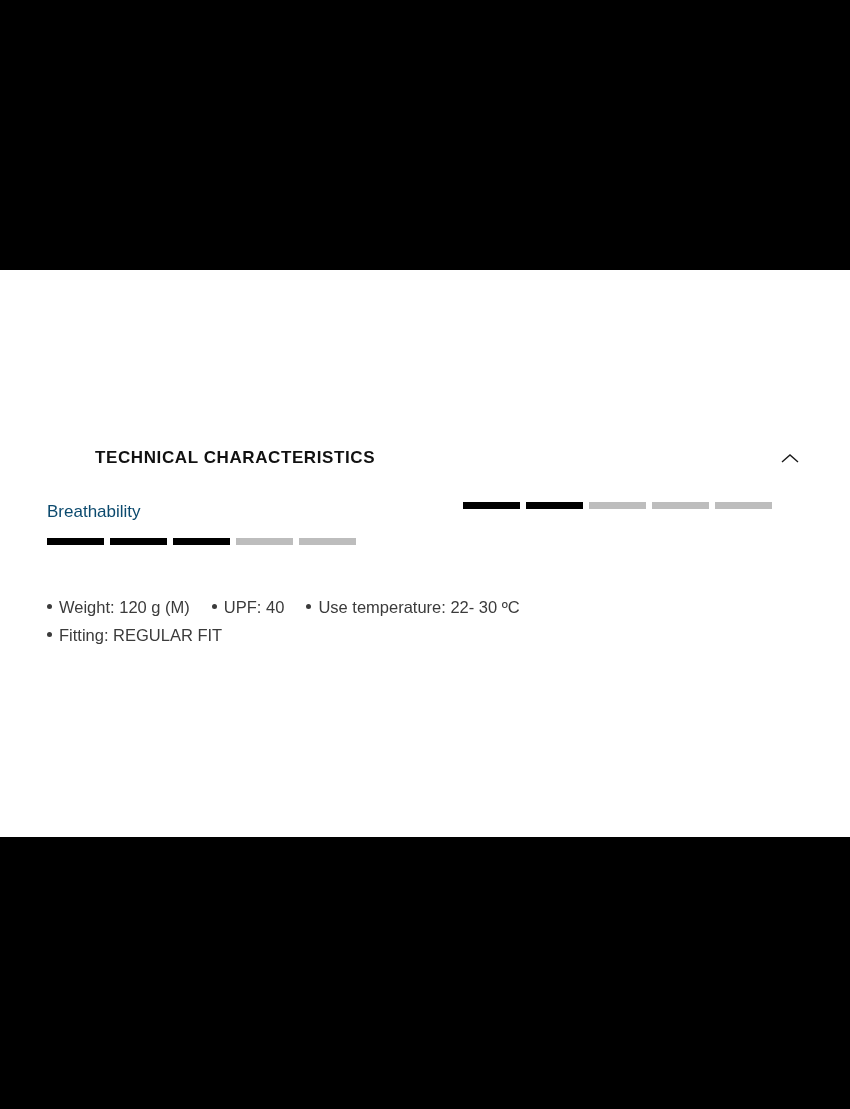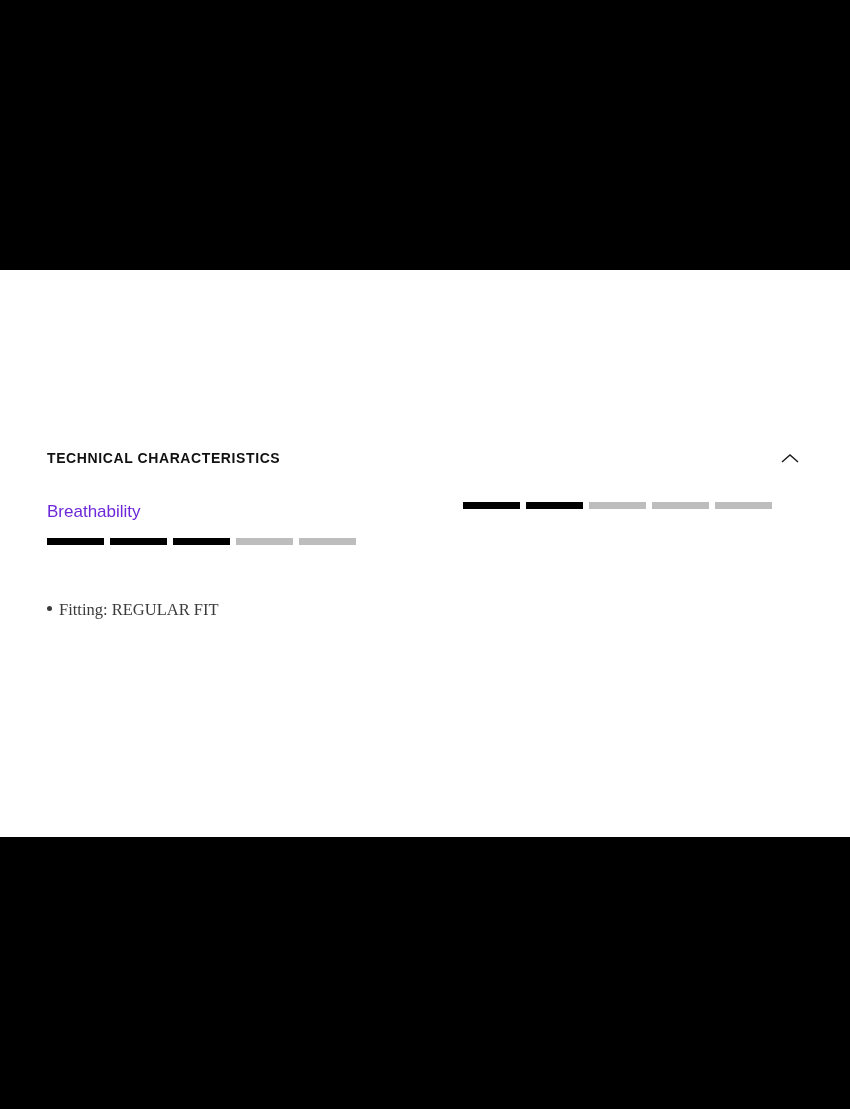--- a/index.html
+++ b/index.html
@@ -46,25 +46,26 @@
   .section-header {
     position: absolute;
     left: 47px;
     top: 175px;
     width: 756px;
     display: flex;
     align-items: center;
     justify-content: space-between;
   }
   .section-title {
-    font-size: 14px;
+    font-size: 17px;
     font-weight: bold;
     letter-spacing: 0.6px;
     color: #111111;
     font-family: "Liberation Sans", sans-serif;
+    margin-left: 48px;
   }
   .chevron-btn {
     width: 26px;
     height: 26px;
     display: flex;
     align-items: center;
     justify-content: center;
     background: none;
     border: none;
     padding: 0;
@@ -81,21 +82,21 @@
     display: flex;
   }
   .meter {
     width: 416px;
   }
   .meter + .meter {
     width: 340px;
   }
   .meter-label {
     font-size: 17px;
-    color: #6d28d9;
+    color: #0c4a6e;
     margin-bottom: 16px;
     font-family: "Liberation Sans", sans-serif;
   }
   .meter-bars {
     display: flex;
     gap: 6px;
   }
   .bar {
     height: 7px;
     width: 57px;
@@ -134,21 +135,20 @@
     height: 5px;
     border-radius: 50%;
     background: #3b3b3b;
     margin-right: 7px;
     position: relative;
     top: -4px;
     flex: none;
   }
   .spec-item.second-row {
     margin-top: 2px;
-    font-family: Liberation Serif, serif;
   }
 </style>
 </head>
 <body>
 
 <div class="page">
 
   <div class="letterbox-top"></div>
 
   <div class="content-panel">
@@ -182,20 +182,34 @@
           <div class="bar"></div>
           <div class="bar"></div>
           <div class="bar"></div>
         </div>
       </div>
 
     </div>
 
     <div class="specs">
       <div class="spec-row">
+        <span class="spec-item">
+          <span class="dot"></span>
+          <span>Weight: 120 g (M)</span>
+        </span>
+        <span class="spec-item">
+          <span class="dot"></span>
+          <span>UPF: 40</span>
+        </span>
+        <span class="spec-item">
+          <span class="dot"></span>
+          <span>Use temperature: 22- 30 ºC</span>
+        </span>
+      </div>
+      <div class="spec-row">
         <span class="spec-item second-row">
           <span class="dot"></span>
           <span>Fitting: REGULAR FIT</span>
         </span>
       </div>
     </div>
 
   </div>
 
   <div class="letterbox-bottom"></div>

